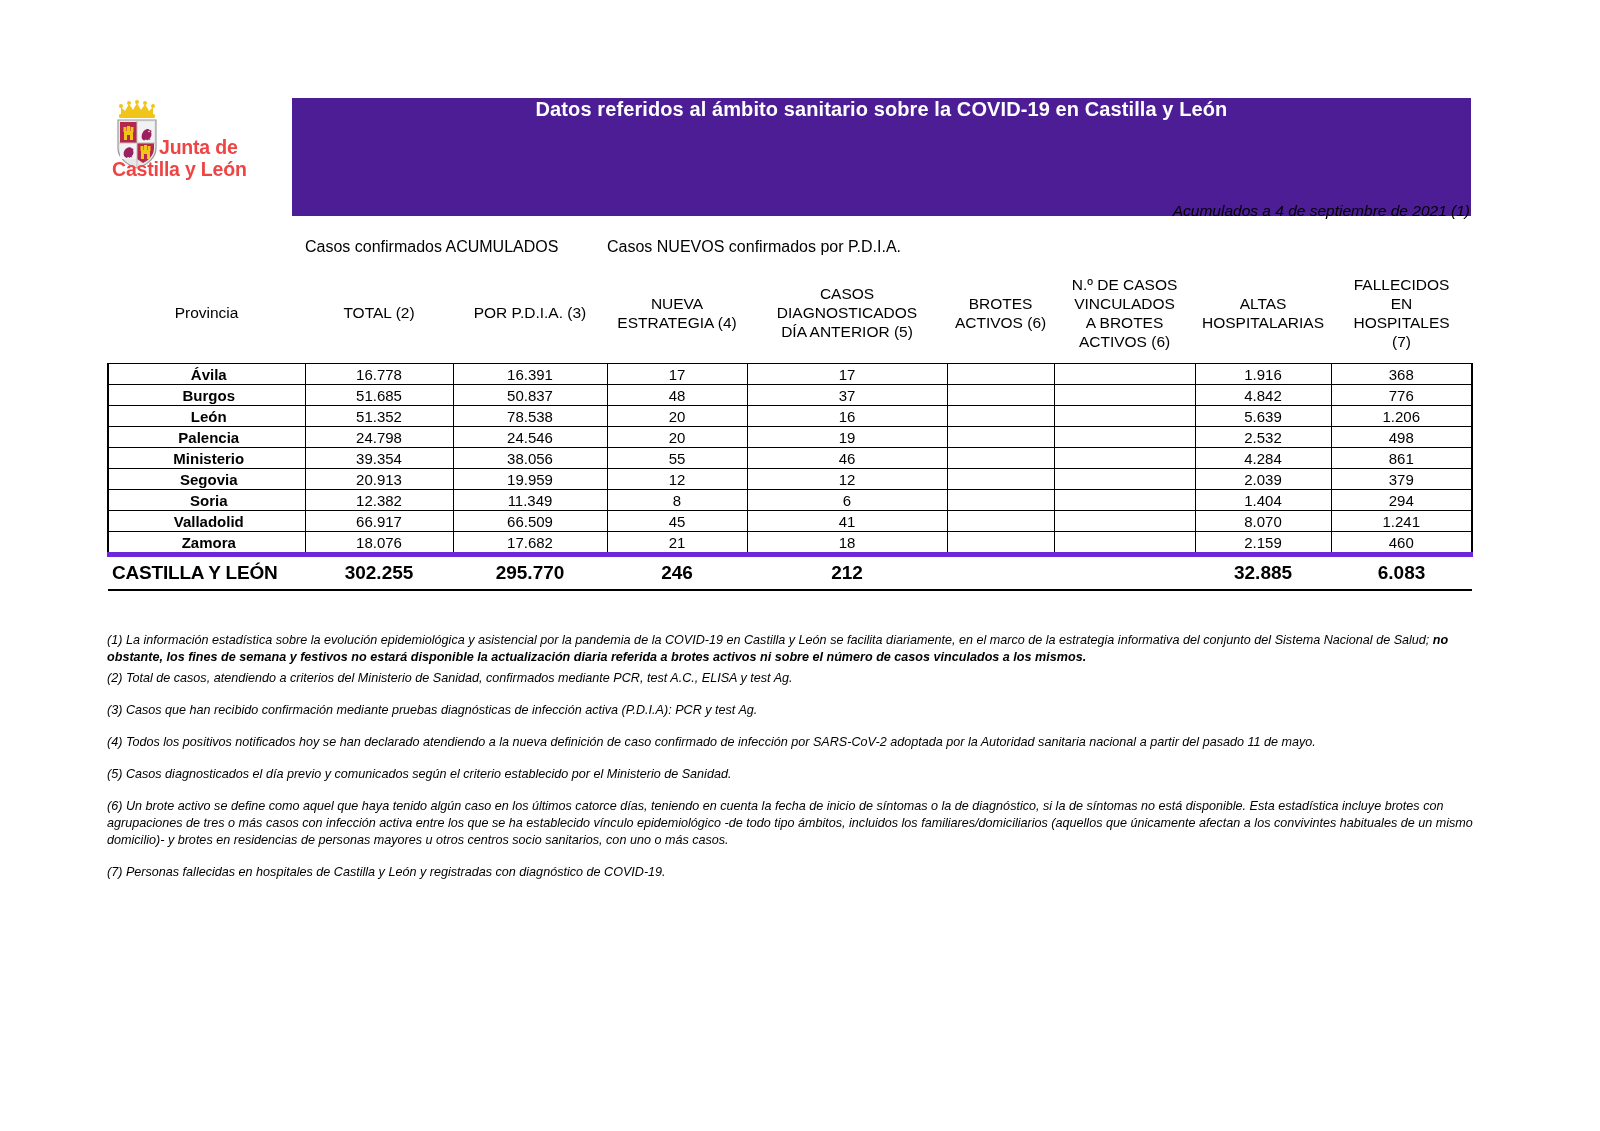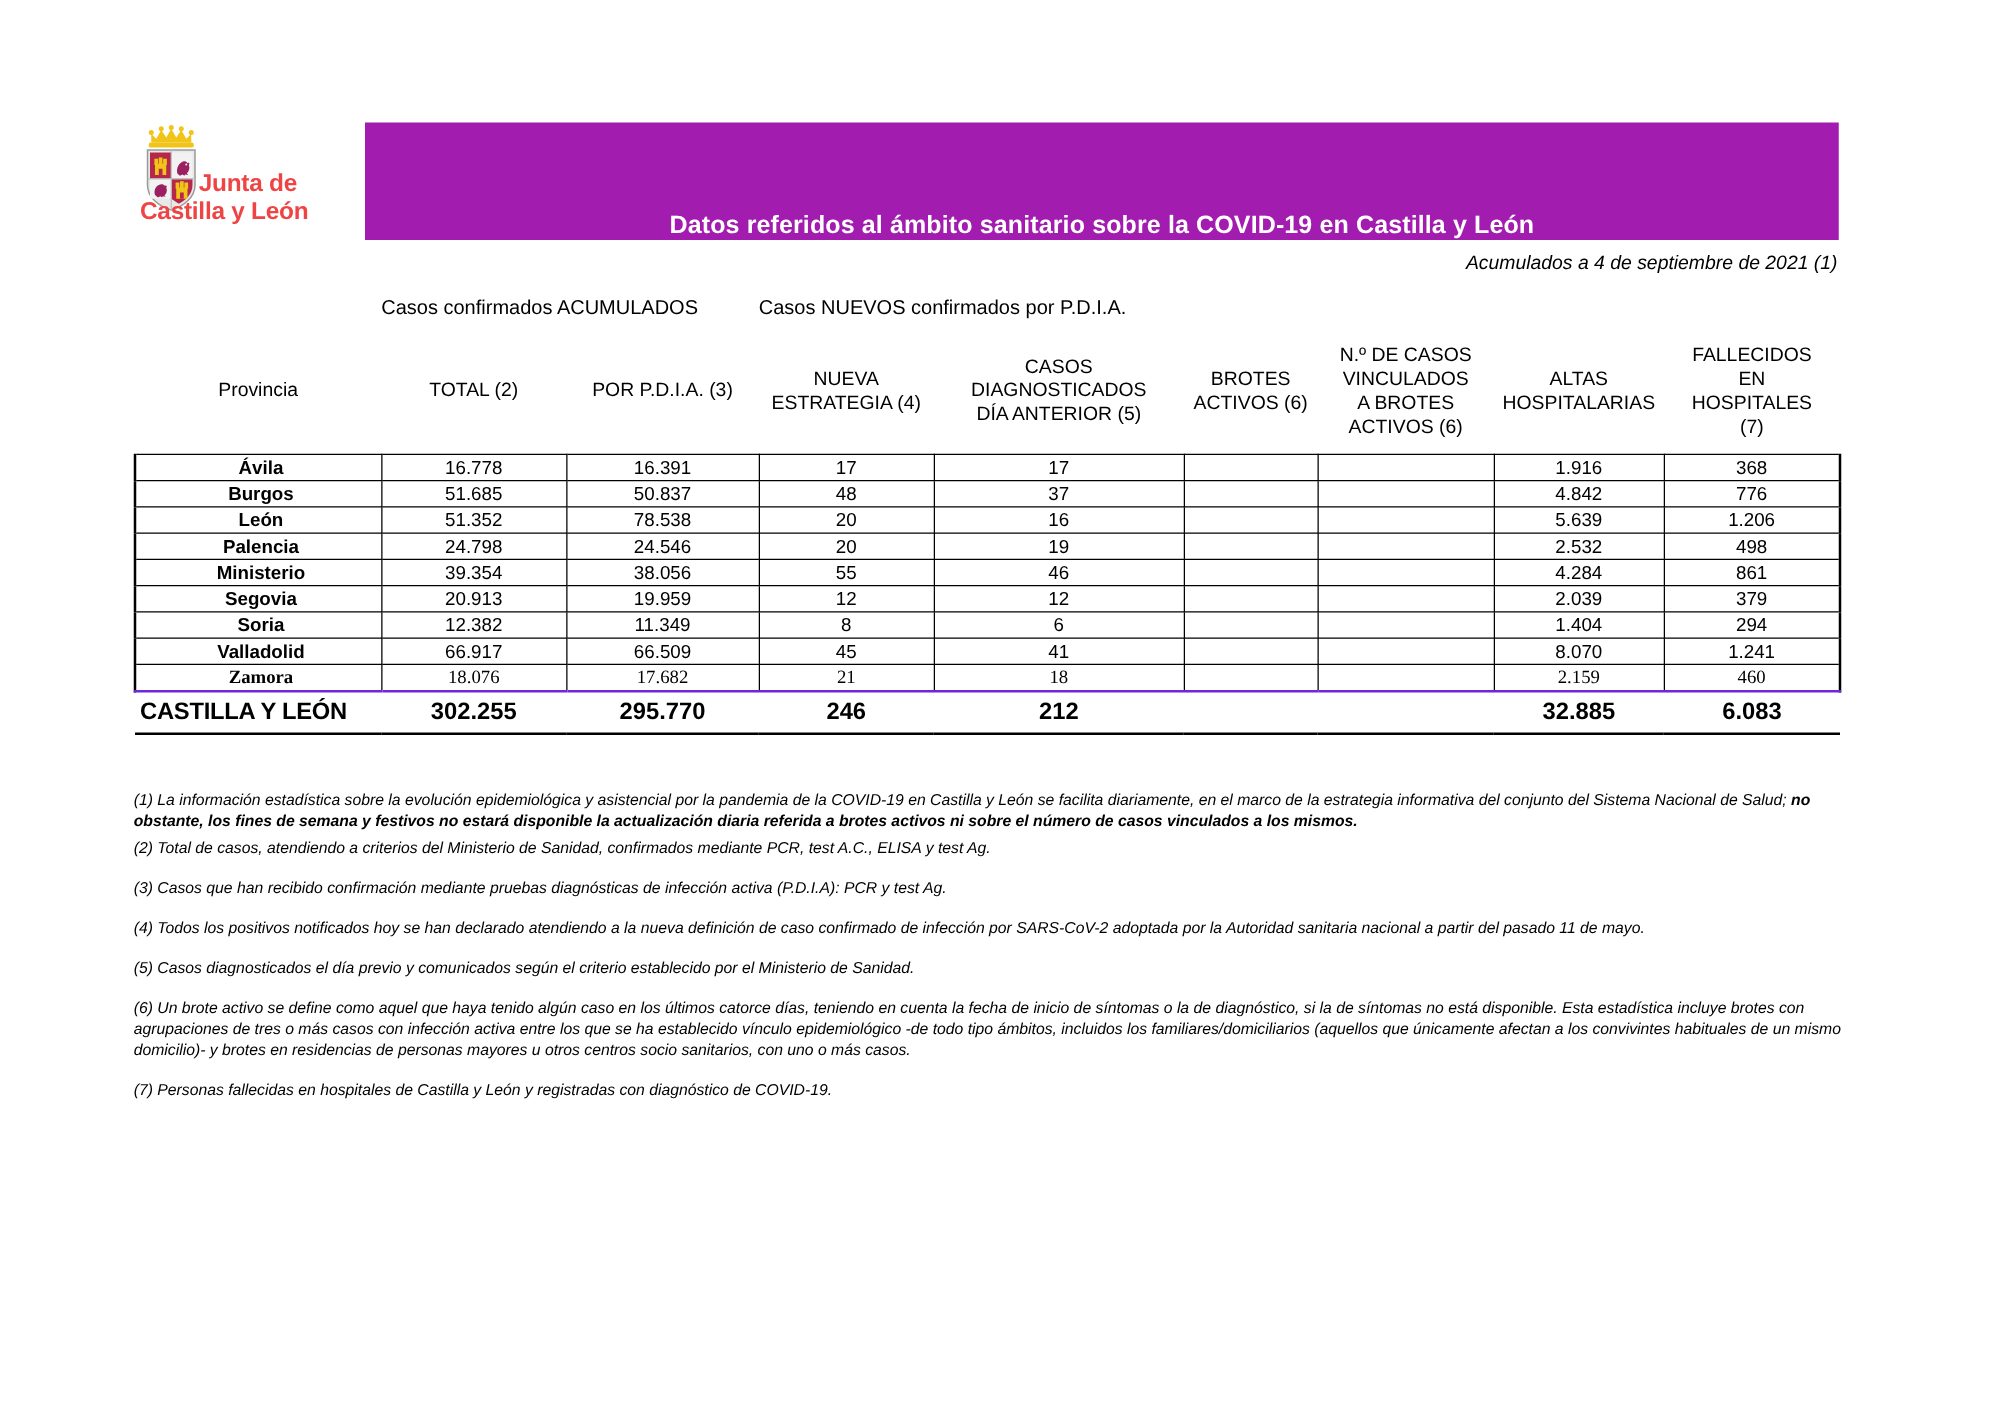--- a/index.html
+++ b/index.html
@@ -55,24 +55,24 @@
     left: -47px;
     top: 22px;
     white-space: nowrap;
   }
 
   .title-banner {
     position: absolute;
     left: 292px;
     top: 98px;
     width: 1179px;
-    height: 94px;
-    background: #a21caf;
+    height: 118px;
+    background: #4c1d95;
     display: flex;
-    align-items: flex-end;
+    align-items: flex-start;
     justify-content: center;
   }
   .title-banner-text {
     color: #ffffff;
     font-weight: bold;
     font-size: 20px;
     letter-spacing: 0.1px;
     text-align: center;
   }
 
@@ -149,22 +149,21 @@
     font-weight: bold;
     border-left: 2px solid #000;
   }
   tr.drow td.num {
     text-align: center;
   }
   tr.drow td.last {
     border-right: 2px solid #000;
   }
   tr.drow.lastrow td {
-    border-bottom: 2px solid #6d28d9;
-    font-family: Liberation Serif, serif;
+    border-bottom: 5px solid #6d28d9;
   }
 
   
   tr.total td {
     height: 32px;
     font-weight: bold;
     font-size: 19px;
     border: 0;
     border-bottom: 2px solid #000;
   }

